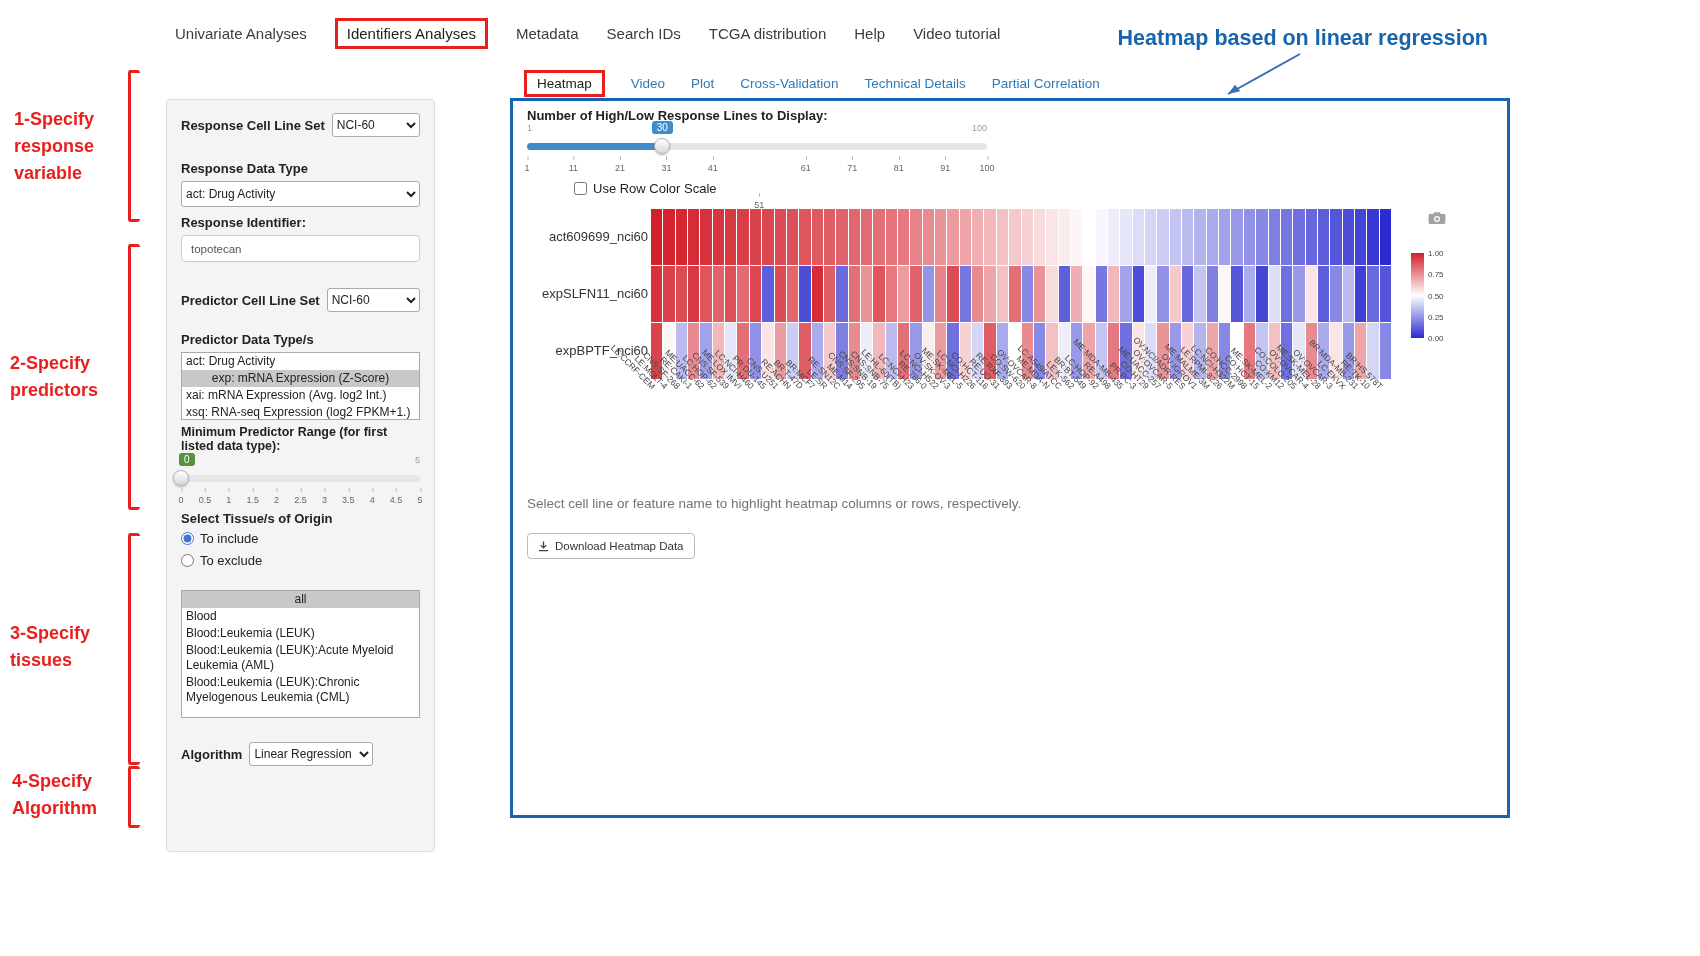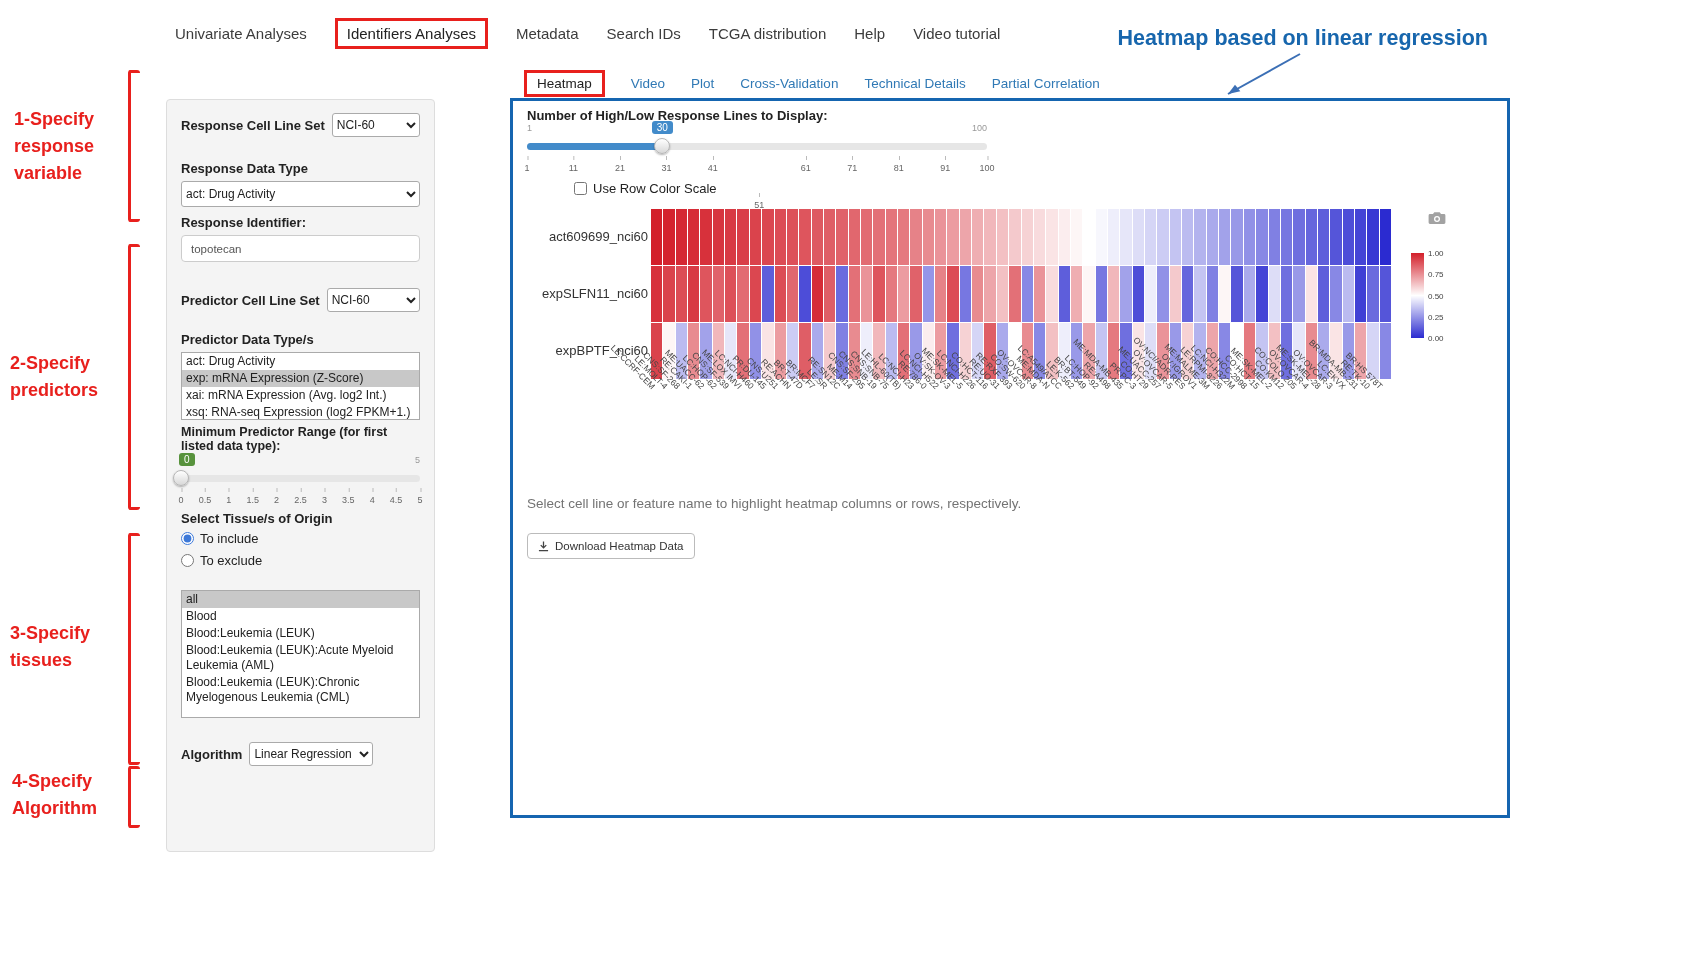--- a/index.html
+++ b/index.html
@@ -29,21 +29,21 @@
   .sb-inline { display:flex; align-items:center; gap:7px; }
   .sb-inline .sb-label { margin-bottom:0; white-space:nowrap; }
   select { font-size:12px; height:24px; border:1px solid #aaa; border-radius:3px; background:#fff; color:#222; }
   .sel-sm { width:132px; }
   .sel-full { width:100%; height:26px; margin-bottom:8px; }
   .sel-algo { width:124px; }
   .text-input { width:100%; height:27px; border:1px solid #ccc; border-radius:4px;
     padding:0 9px; font-size:11.5px; color:#555; background:#fff; }
   .listbox { border:1px solid #aaa; background:#fff; font-size:12px; color:#222; overflow-y:auto; }
   .lb-option { padding:1px 4px; line-height:15px; cursor:pointer; }
-  .lb-option.selected { background:#c8c8c8; }
+  .lb-option.selected { background:#c8c8c8;text-align:center; }
   .radio-row { display:flex; align-items:center; gap:6px; font-size:13px; margin-bottom:7px; }
   input[type=radio], input[type=checkbox] { accent-color:#3c78d8; }
 
   
   .slider-wrap { position:relative; height:56px; }
   .slider-minmax { position:absolute; top:0; font-size:9px; color:#999; }
   .bubble { position:absolute; top:-2px; padding:1px 5px; border-radius:3px; font-size:10px; color:#fff; }
   .bubble.blue { background:#428bca; }
   .bubble.green { background:#57923c; }
   .track { position:absolute; top:20px; left:0; right:0; height:7px; background:#e6e6e6;

